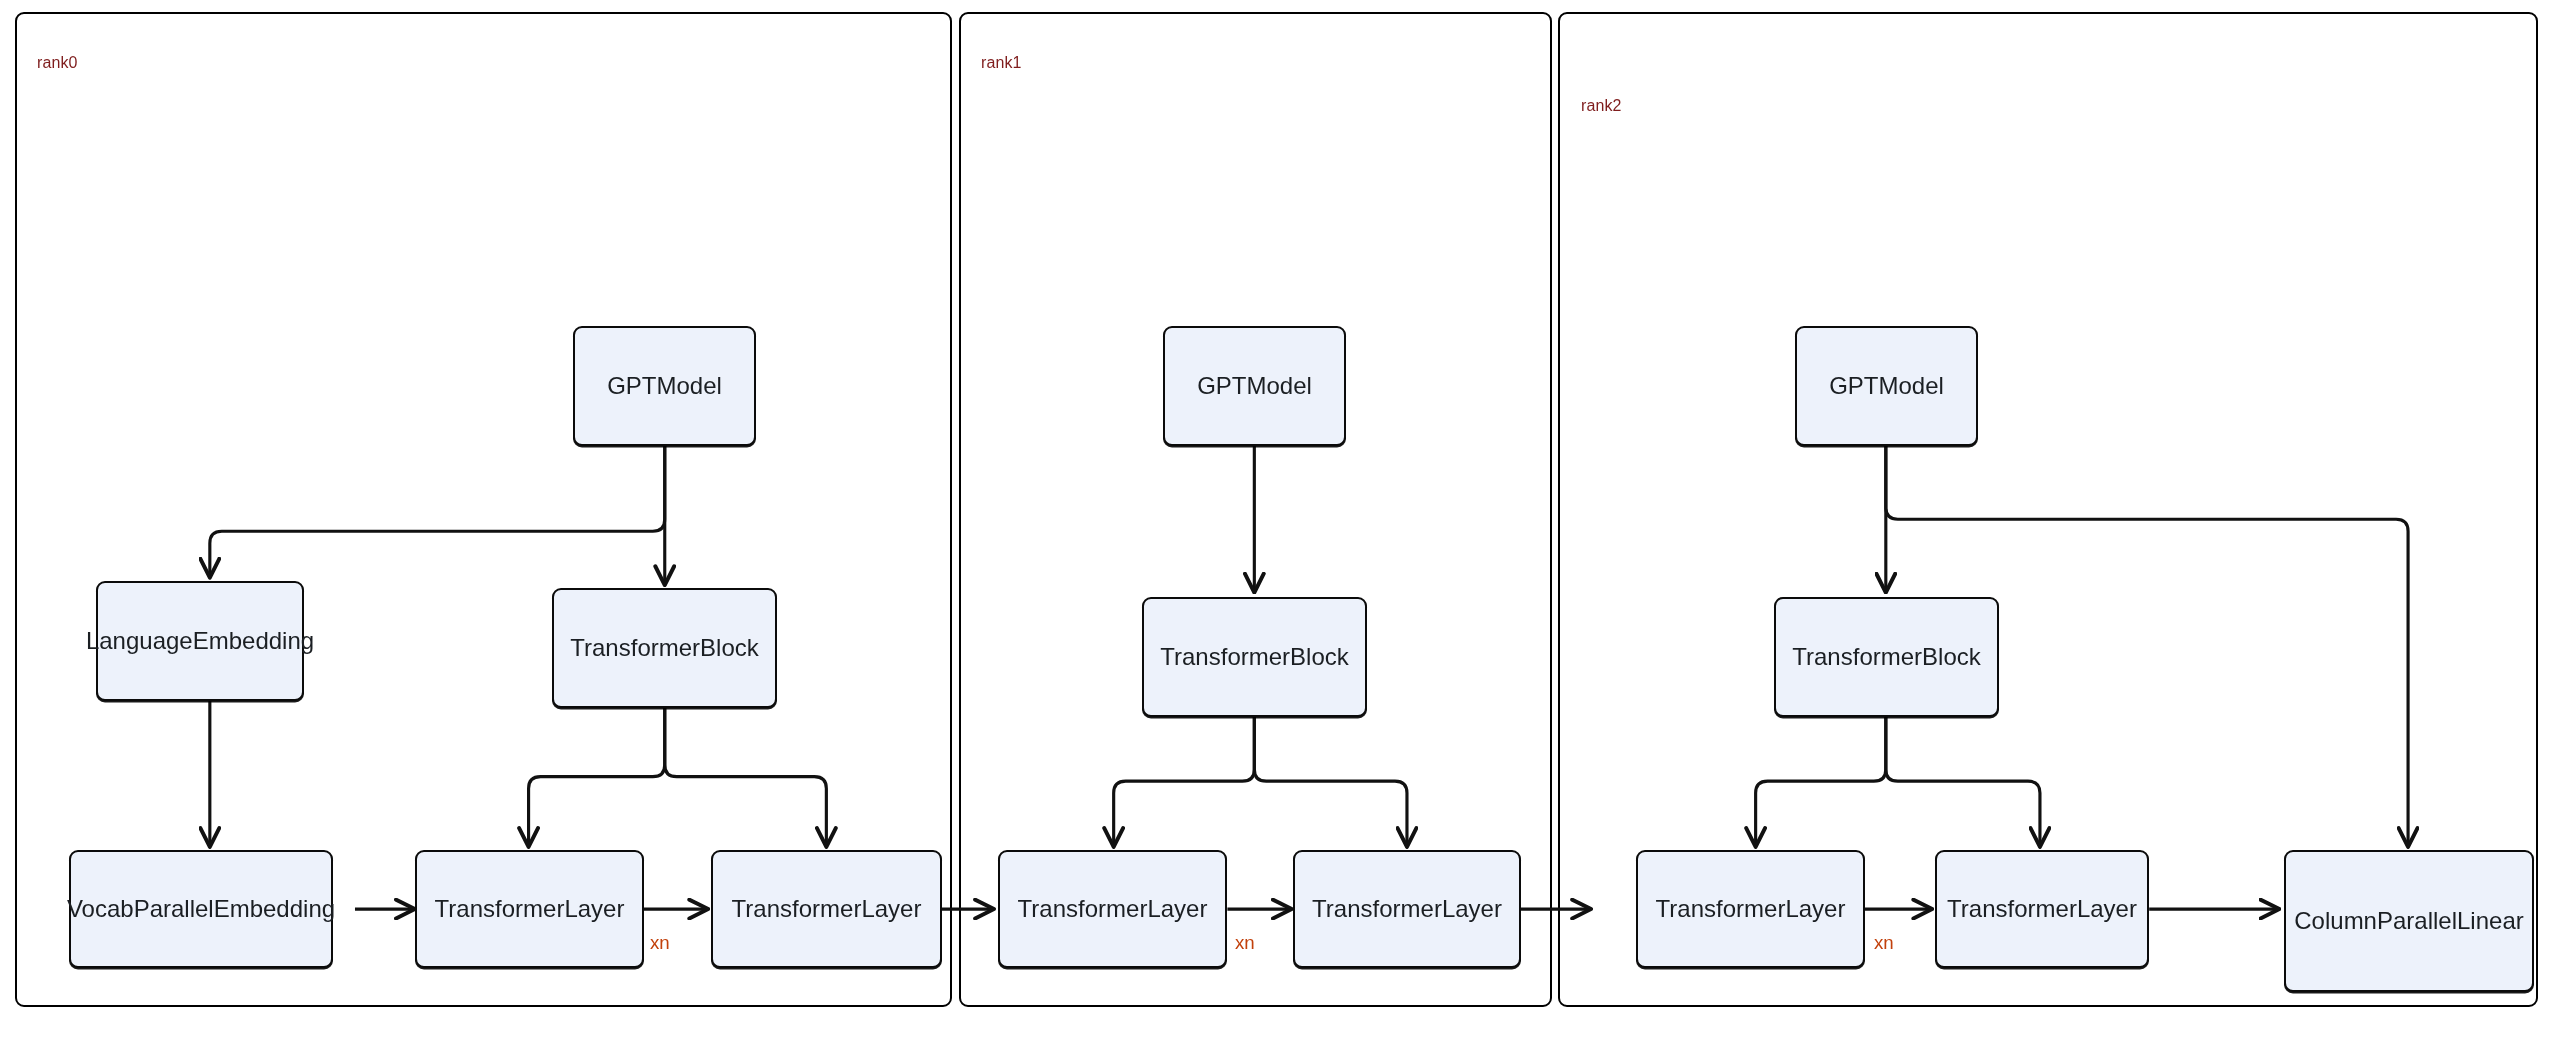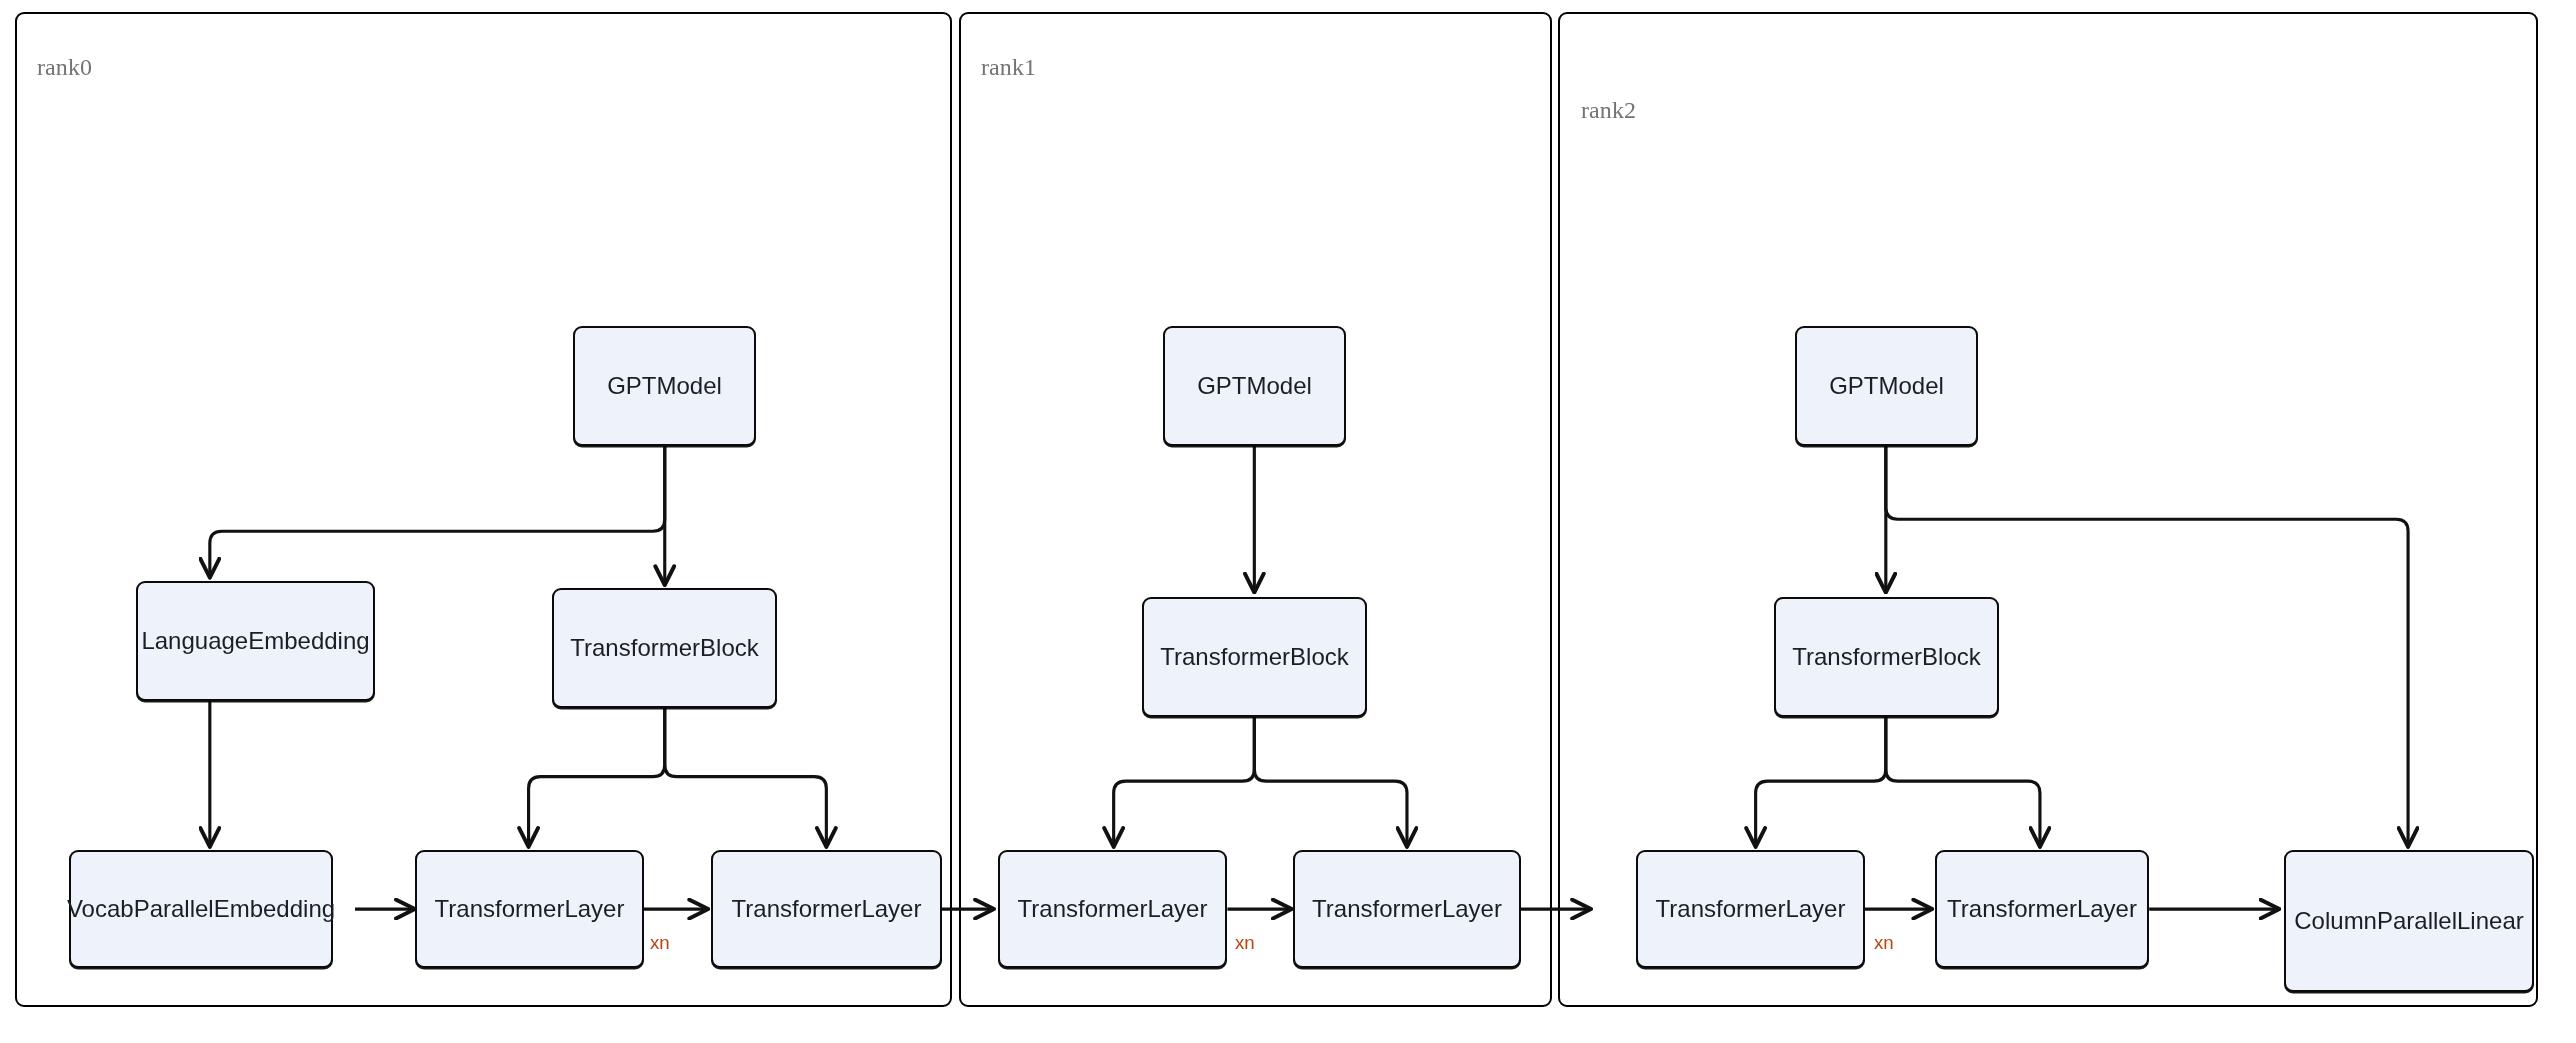--- a/index.html
+++ b/index.html
@@ -27,25 +27,24 @@
   }
   .rank-panel {
     position: absolute;
     box-sizing: border-box;
     border: 2.2px solid #000000;
     border-radius: 9px;
     background: transparent;
   }
   .rank-label {
     position: absolute;
-    font-size: 24px;
-    color: #737373;
+    font-size: 16px;
+    color: #7f1d1d;
     letter-spacing: 0.1px;
     white-space: nowrap;
-    font-family: Liberation Serif, serif;
   }
   .node {
     position: absolute;
     box-sizing: border-box;
     background: #edf2fb;
     border: 2.2px solid #0b0b0b;
     border-radius: 9px;
     display: flex;
     align-items: center;
     justify-content: center;
@@ -120,21 +119,21 @@
       <path d="M 2520 958 L 2520 1028 Q 2520 1044 2536 1044 L 2710 1044 Q 2726 1044 2726 1060 L 2726 1130"></path>
 
       <path d="M 2492 1215 L 2580 1215"></path>
 
       <path d="M 2872 1215 L 3044 1215"></path>
     </g>
   </svg>
 
   <div class="node" style="left:573px; top:326px; width:183px; height:120px;">GPTModel</div>
 
-  <div class="node" style="left:96px; top:581px; width:239px; height:120px;margin-left:40px;">LanguageEmbedding</div>
+  <div class="node" style="left:96px; top:581px; width:208px; height:120px;">LanguageEmbedding</div>
 
   <div class="node" style="left:552px; top:588px; width:225px; height:120px;">TransformerBlock</div>
 
   <div class="node" style="left:69px; top:850px; width:264px; height:118px;">VocabParallelEmbedding</div>
 
   <div class="node" style="left:415px; top:850px; width:229px; height:118px;">TransformerLayer</div>
 
   <div class="node" style="left:711px; top:850px; width:231px; height:118px;">TransformerLayer</div>
 
   <div class="edge-label" style="left:650px; top:932px;">xn</div>

